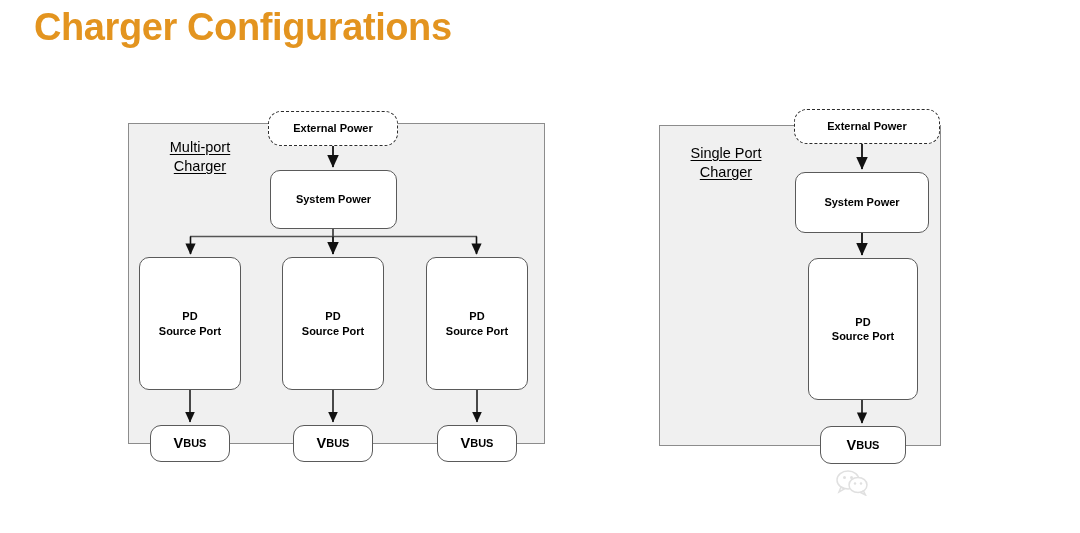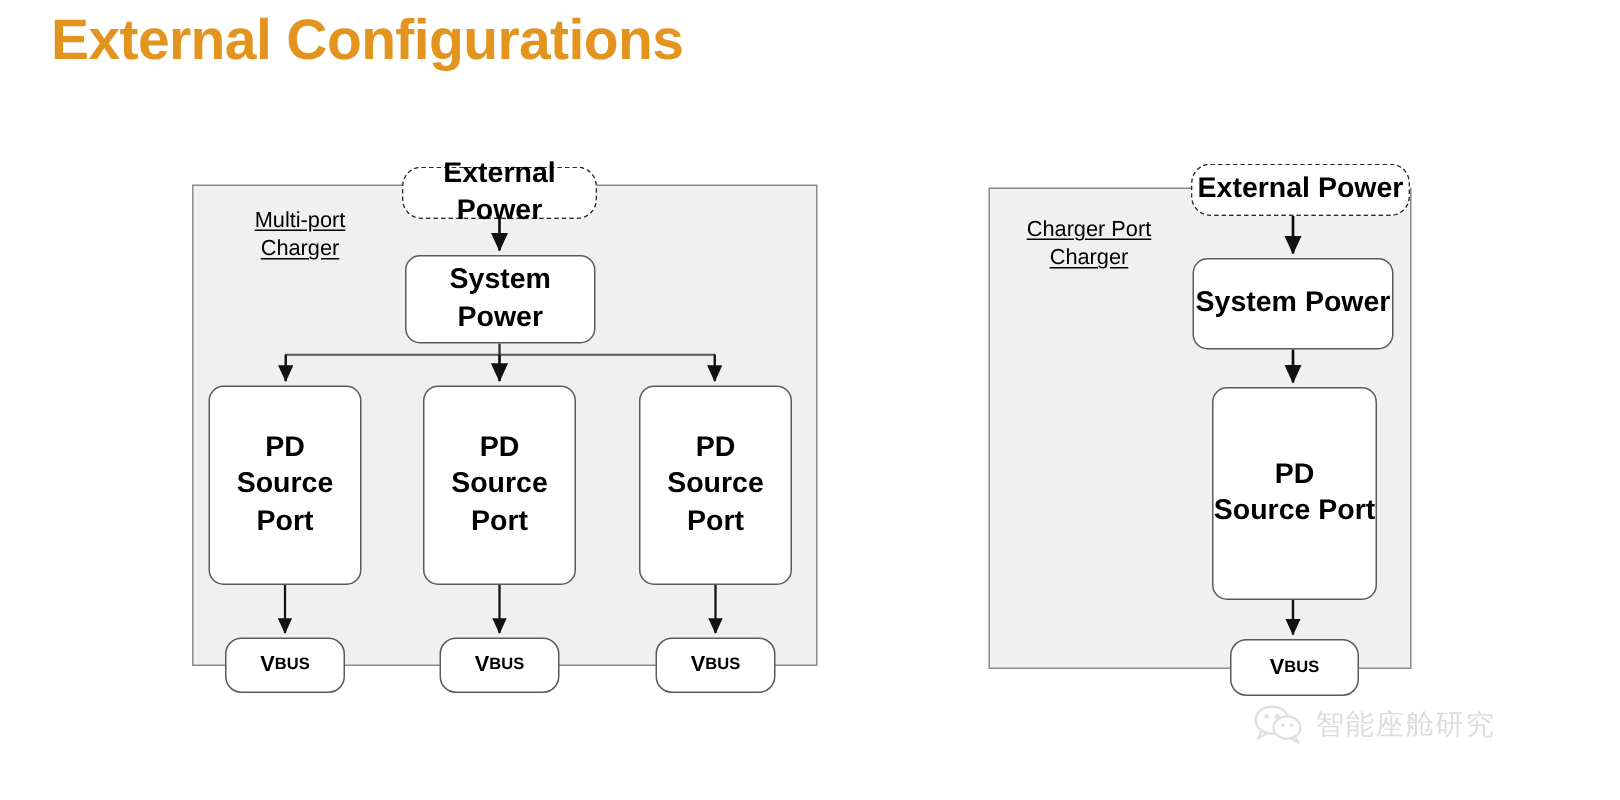--- a/index.html
+++ b/index.html
@@ -54,21 +54,21 @@
   
   .node {
     position: absolute;
     box-sizing: border-box;
     background: #ffffff;
     border: 1.4px solid #5a5a5a;
     display: flex;
     align-items: center;
     justify-content: center;
     text-align: center;
-    font-size: 19px;
+    font-size: 11px;
     font-weight: bold;
     color: #000;
     line-height: 1.28;
     border-radius: 10px;
   }
   .node.dashed {
     border-style: dashed;
     border-width: 1.6px;
     border-color: #2b2b2b;
     border-radius: 13px;
@@ -118,35 +118,35 @@
   #watermark .wm-text {
     font-size: 19px;
     color: #8d8d8d;
     letter-spacing: 1px;
     white-space: nowrap;
   }
 </style>
 </head>
 <body>
 
-<div id="page-title">External Configurations</div>
+<div id="page-title">Charger Configurations</div>
 
 <div class="diagram-root">
 
   <div class="charger-panel" id="panel-multi"></div>
 
   <div class="panel-label" id="label-multi">
     <span>Multi-port</span><br>
     <span>Charger</span>
   </div>
 
   <div class="charger-panel" id="panel-single"></div>
 
   <div class="panel-label" id="label-single">
-    <span>Charger Port</span><br>
+    <span>Single Port</span><br>
     <span>Charger</span>
   </div>
 
   <svg id="connectors" viewBox="0 0 1080 533">
     <defs>
       <marker id="arrow" markerWidth="9" markerHeight="9" refX="6.6" refY="3.2" orient="auto" markerUnits="strokeWidth">
         <path d="M0,0 L7,3.2 L0,6.4 z" fill="#111111"></path>
       </marker>
       <marker id="arrowg" markerWidth="9" markerHeight="9" refX="6.6" refY="3.2" orient="auto" markerUnits="strokeWidth">
         <path d="M0,0 L7,3.2 L0,6.4 z" fill="#333333"></path>
@@ -230,14 +230,13 @@
   <svg width="34" height="26" viewBox="0 0 34 26">
     <ellipse cx="12" cy="10" rx="11" ry="9" fill="none" stroke="#9a9a9a" stroke-width="1.5"></ellipse>
     <path d="M5 17 L3 22 L8.5 18.8 Z" fill="none" stroke="#9a9a9a" stroke-width="1.5"></path>
     <circle cx="8.5" cy="7.5" r="1.5" fill="#9a9a9a"></circle>
     <circle cx="15.5" cy="7.5" r="1.5" fill="#9a9a9a"></circle>
     <ellipse cx="22" cy="15" rx="9" ry="7.5" fill="#ffffff" stroke="#9a9a9a" stroke-width="1.5"></ellipse>
     <path d="M27.5 21 L29.5 25 L24.5 22.5 Z" fill="#ffffff" stroke="#9a9a9a" stroke-width="1.5"></path>
     <circle cx="19" cy="13.5" r="1.2" fill="#9a9a9a"></circle>
     <circle cx="25" cy="13.5" r="1.2" fill="#9a9a9a"></circle>
   </svg>
-  <span class="wm-text">智能座舱研究</span>
 </div>
 
 </body></html>

